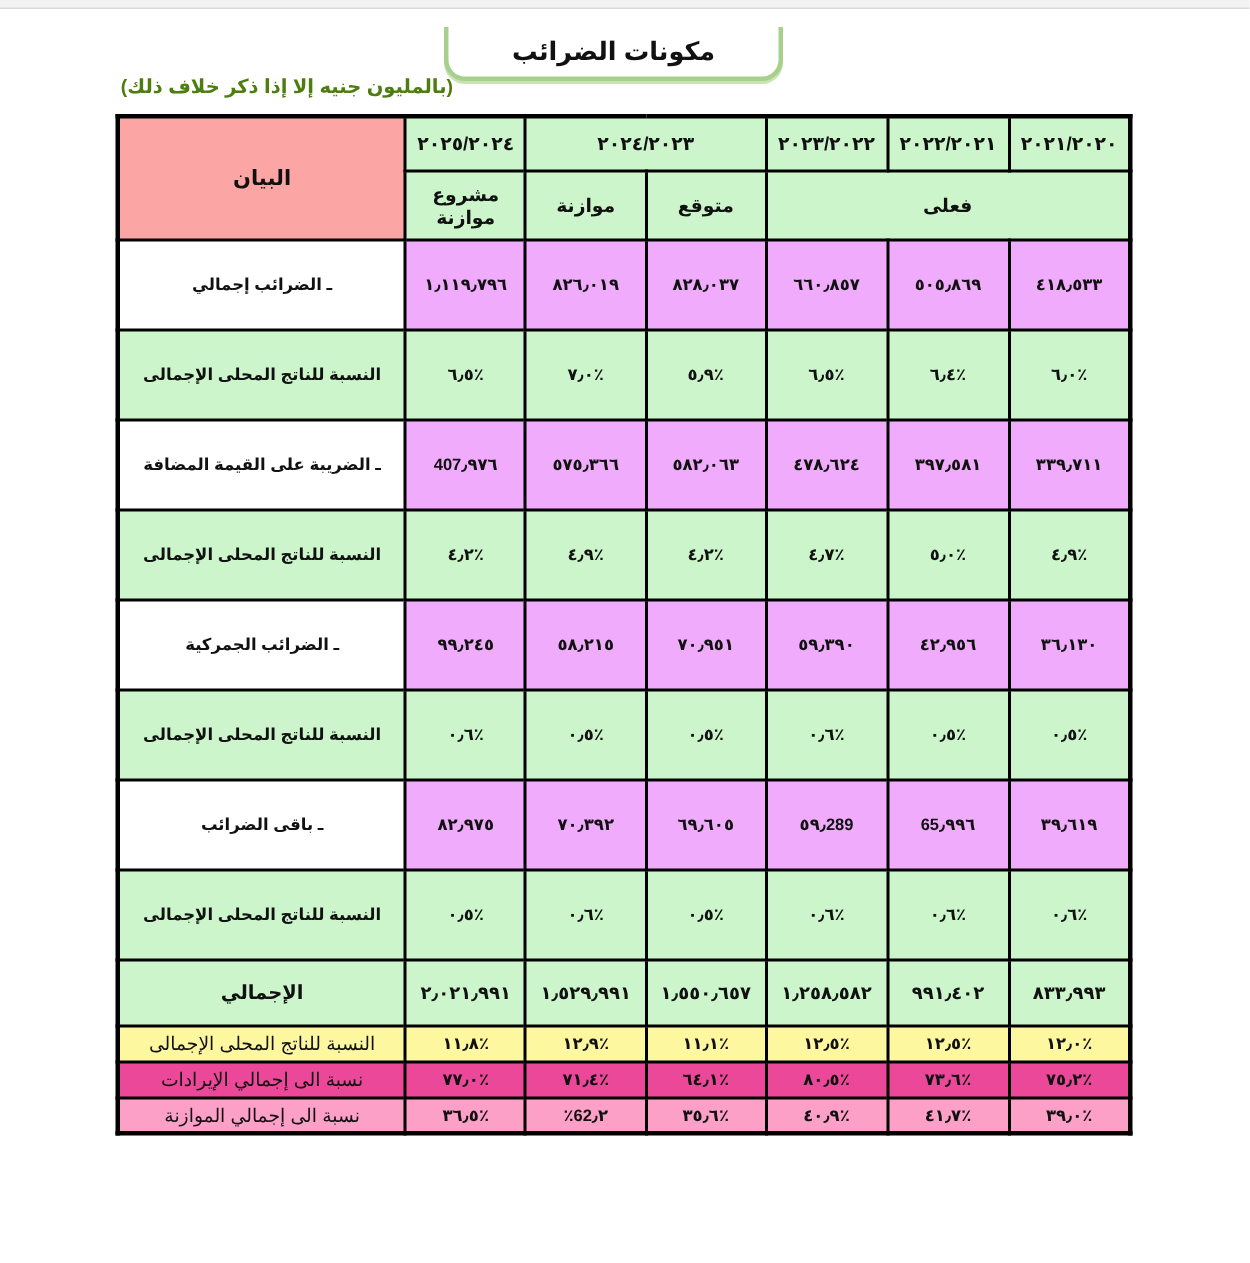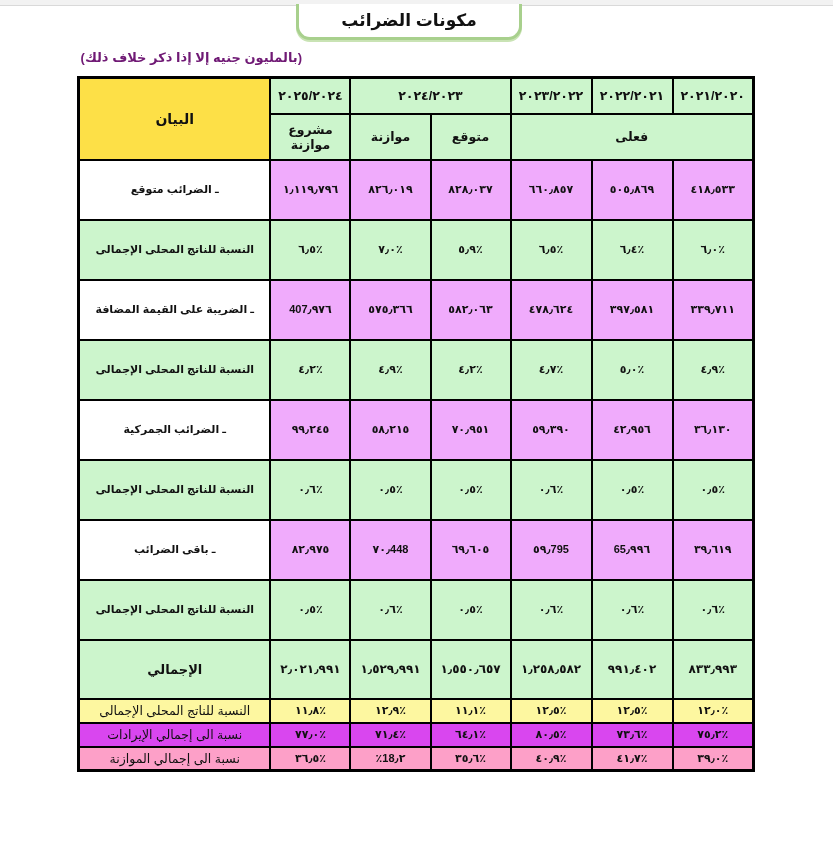--- a/index.html
+++ b/index.html
@@ -18,21 +18,21 @@
     position: absolute;
     top: 0; left: 0;
     width: 833px;
     height: 5px;
     background: #f2f2f2;
     border-bottom: 1px solid #d9d9d9;
   }
   
   #title-banner {
     position: absolute;
-    top: 4px;
+    top: 18px;
     left: 296px;
     width: 226px;
     height: 36px;
     background: #ffffff;
     border: 3px solid #a8d08d;
     border-top: none;
     border-radius: 0 0 14px 14px;
     box-sizing: border-box;
     display: flex;
     align-items: center;
@@ -47,21 +47,21 @@
   }
   
   #subtitle {
     position: absolute;
     top: 50px;
     left: 0;
     width: 310px;
     text-align: right;
     font-size: 13px;
     font-weight: bold;
-    color: #701a75;
+    color: #4d7c0f;
     padding-right: 8px;
     box-sizing: border-box;
   }
   
   #tax-table-wrap {
     position: absolute;
     top: 76px;
     left: 79px;
     width: 676px;
   }
@@ -89,42 +89,42 @@
 
   thead td {
     background: #ccf5cc;
     font-size: 12px;
     height: 36px;
   }
   thead td.hdr-year { font-size: 12.5px; }
   thead td.hdr-sub  { font-size: 12.5px; height: 46px; }
   thead td.hdr-bayan {
     font-size: 14px;
-    background: #fde047;
+    background: #fca5a5;
   }
   td.label-cell {
     text-align: right;
     font-size: 13px;
     padding-right: 10px;
     font-weight: normal;
   }
   tr.r-value td { height: 60px; background: #f0abfc; }
   tr.r-ratio td { height: 60px; background: #ccf5cc; }
   tr.r-value td.label-cell { background: #ffffff; }
   tr.r-ratio td.label-cell { background: #ccf5cc; }
 
   tr.r-ratio td.num span,
   tr.r-total td span,
   tr.r-sum td span { }
 
-  tr.r-total td { height: 59px; background: #ccf5cc; font-size: 12px; }
+  tr.r-total td { height: 44px; background: #ccf5cc; font-size: 12px; }
   tr.r-total td.label-cell { font-size: 13px; font-weight: bold; }
 
   tr.sum-gdp td      { height: 24px; background: #fdf7a0; }
-  tr.sum-revenue td  { height: 24px; background: #d946ef; }
+  tr.sum-revenue td  { height: 24px; background: #ec4899; }
   tr.sum-budget td   { height: 24px; background: #fda0c8; margin-left: 43px; }
   tr.r-sum td.label-cell { font-weight: normal; font-size: 12.5px; }
   tr.r-sum td.label-cell span { text-decoration: none; }
 
   td.num { font-size: 11.5px; letter-spacing: 0.2px; }
 </style>
 </head>
 <body>
 
 <div id="top-strip"></div>
@@ -164,21 +164,21 @@
     </thead>
     <tbody>
 
       <tr class="r-value">
         <td class="num">٤١٨٫٥٣٣</td>
         <td class="num">٥٠٥٫٨٦٩</td>
         <td class="num">٦٦٠٫٨٥٧</td>
         <td class="num">٨٢٨٫٠٣٧</td>
         <td class="num">٨٢٦٫٠١٩</td>
         <td class="num">١٫١١٩٫٧٩٦</td>
-        <td class="label-cell">ـ الضرائب متوقع</td>
+        <td class="label-cell">ـ الضرائب إجمالي</td>
       </tr>
 
       <tr class="r-ratio">
         <td class="num"><span>٪٦٫٠</span></td>
         <td class="num"><span>٪٦٫٤</span></td>
         <td class="num"><span>٪٦٫٥</span></td>
         <td class="num"><span>٪٥٫٩</span></td>
         <td class="num"><span>٪٧٫٠</span></td>
         <td class="num"><span>٪٦٫٥</span></td>
         <td class="label-cell">النسبة للناتج المحلى الإجمالى</td>
@@ -220,23 +220,23 @@
         <td class="num"><span>٪٠٫٦</span></td>
         <td class="num"><span>٪٠٫٥</span></td>
         <td class="num"><span>٪٠٫٥</span></td>
         <td class="num"><span>٪٠٫٦</span></td>
         <td class="label-cell">النسبة للناتج المحلى الإجمالى</td>
       </tr>
 
       <tr class="r-value">
         <td class="num">٣٩٫٦١٩</td>
         <td class="num">65٫٩٩٦</td>
-        <td class="num">٥٩٫795</td>
+        <td class="num">٥٩٫289</td>
         <td class="num">٦٩٫٦٠٥</td>
-        <td class="num">٧٠٫448</td>
+        <td class="num">٧٠٫٣٩٢</td>
         <td class="num">٨٢٫٩٧٥</td>
         <td class="label-cell">ـ باقى الضرائب</td>
       </tr>
 
       <tr class="r-ratio">
         <td class="num"><span>٪٠٫٦</span></td>
         <td class="num"><span>٪٠٫٦</span></td>
         <td class="num"><span>٪٠٫٦</span></td>
         <td class="num"><span>٪٠٫٥</span></td>
         <td class="num"><span>٪٠٫٦</span></td>
@@ -272,20 +272,20 @@
         <td class="num"><span>٪٧١٫٤</span></td>
         <td class="num"><span>٪٧٧٫٠</span></td>
         <td class="label-cell"><span>نسبة الى إجمالي الإيرادات</span></td>
       </tr>
 
       <tr class="r-sum sum-budget">
         <td class="num"><span>٪٣٩٫٠</span></td>
         <td class="num"><span>٪٤١٫٧</span></td>
         <td class="num"><span>٪٤٠٫٩</span></td>
         <td class="num"><span>٪٣٥٫٦</span></td>
-        <td class="num"><span>٪18٫٢</span></td>
+        <td class="num"><span>٪62٫٢</span></td>
         <td class="num"><span>٪٣٦٫٥</span></td>
         <td class="label-cell"><span>نسبة الى إجمالي الموازنة</span></td>
       </tr>
 
     </tbody>
   </table>
 </div>
 
 </body></html>

